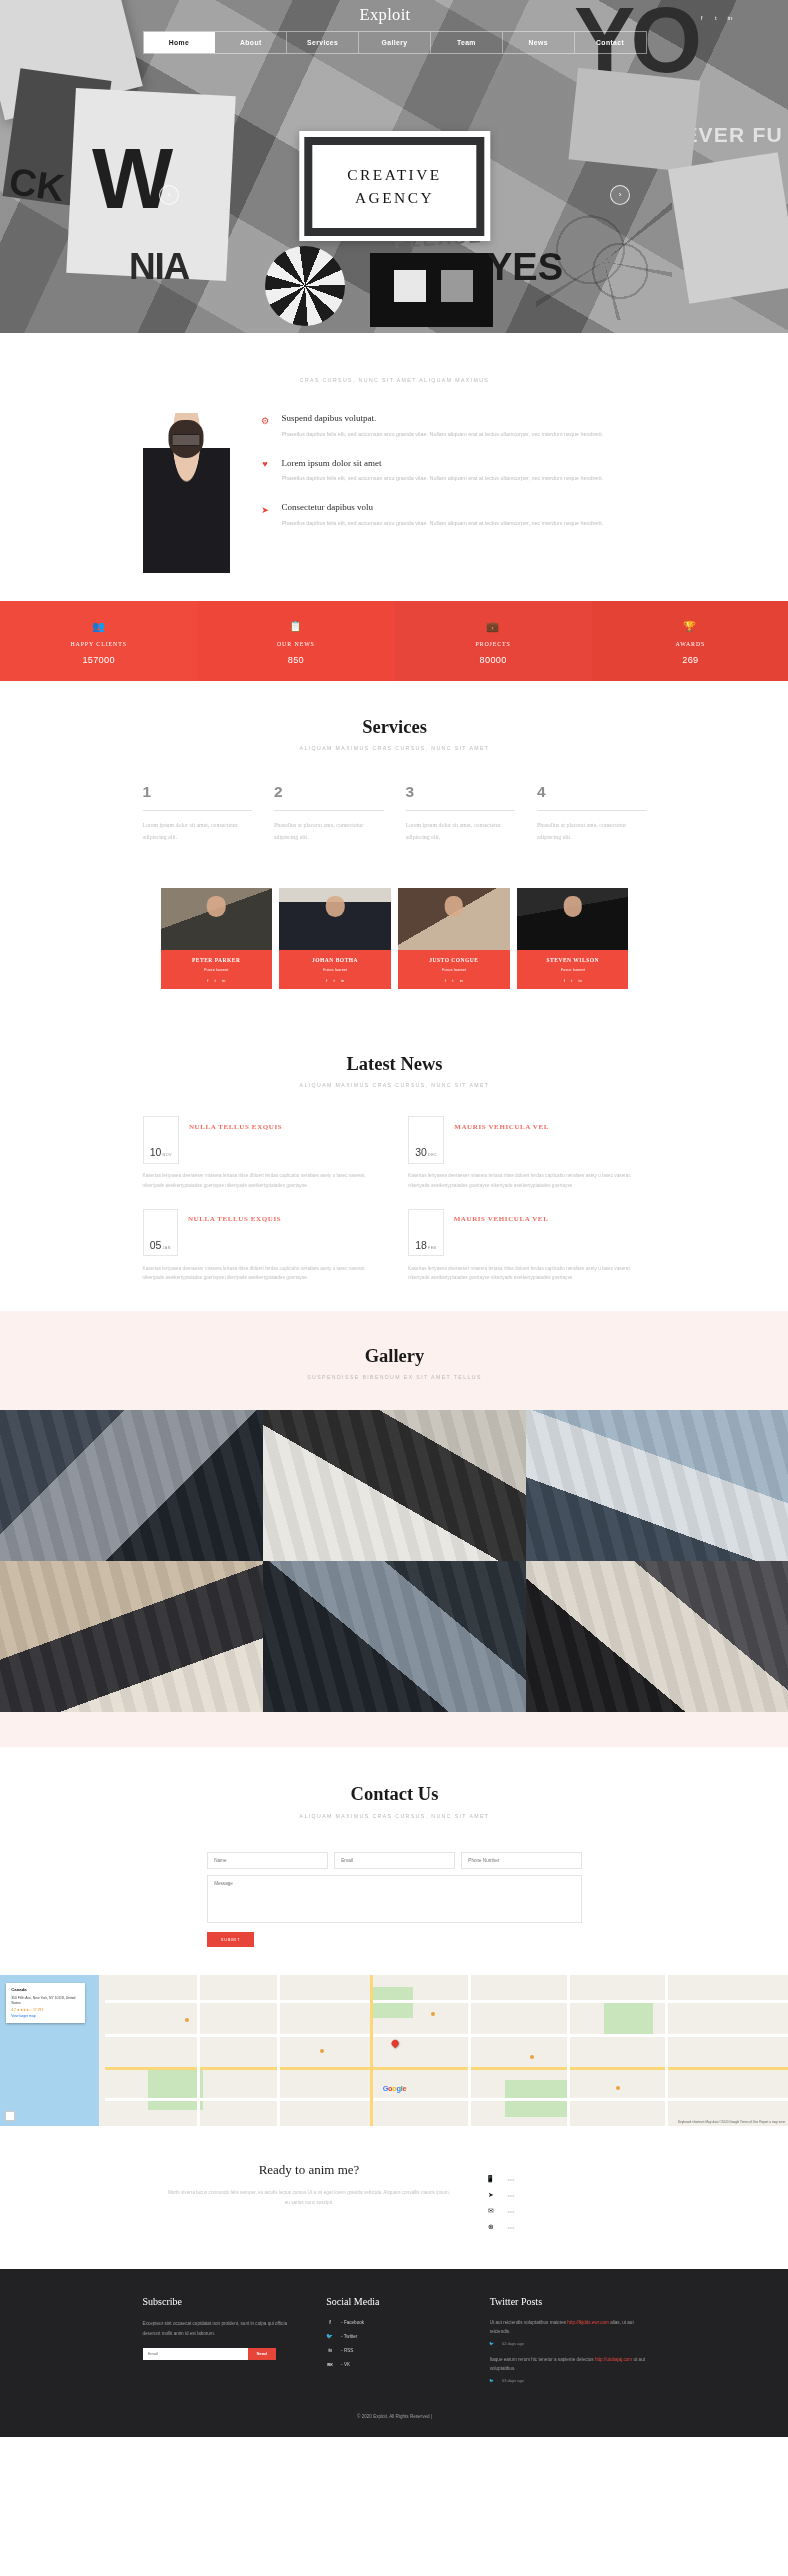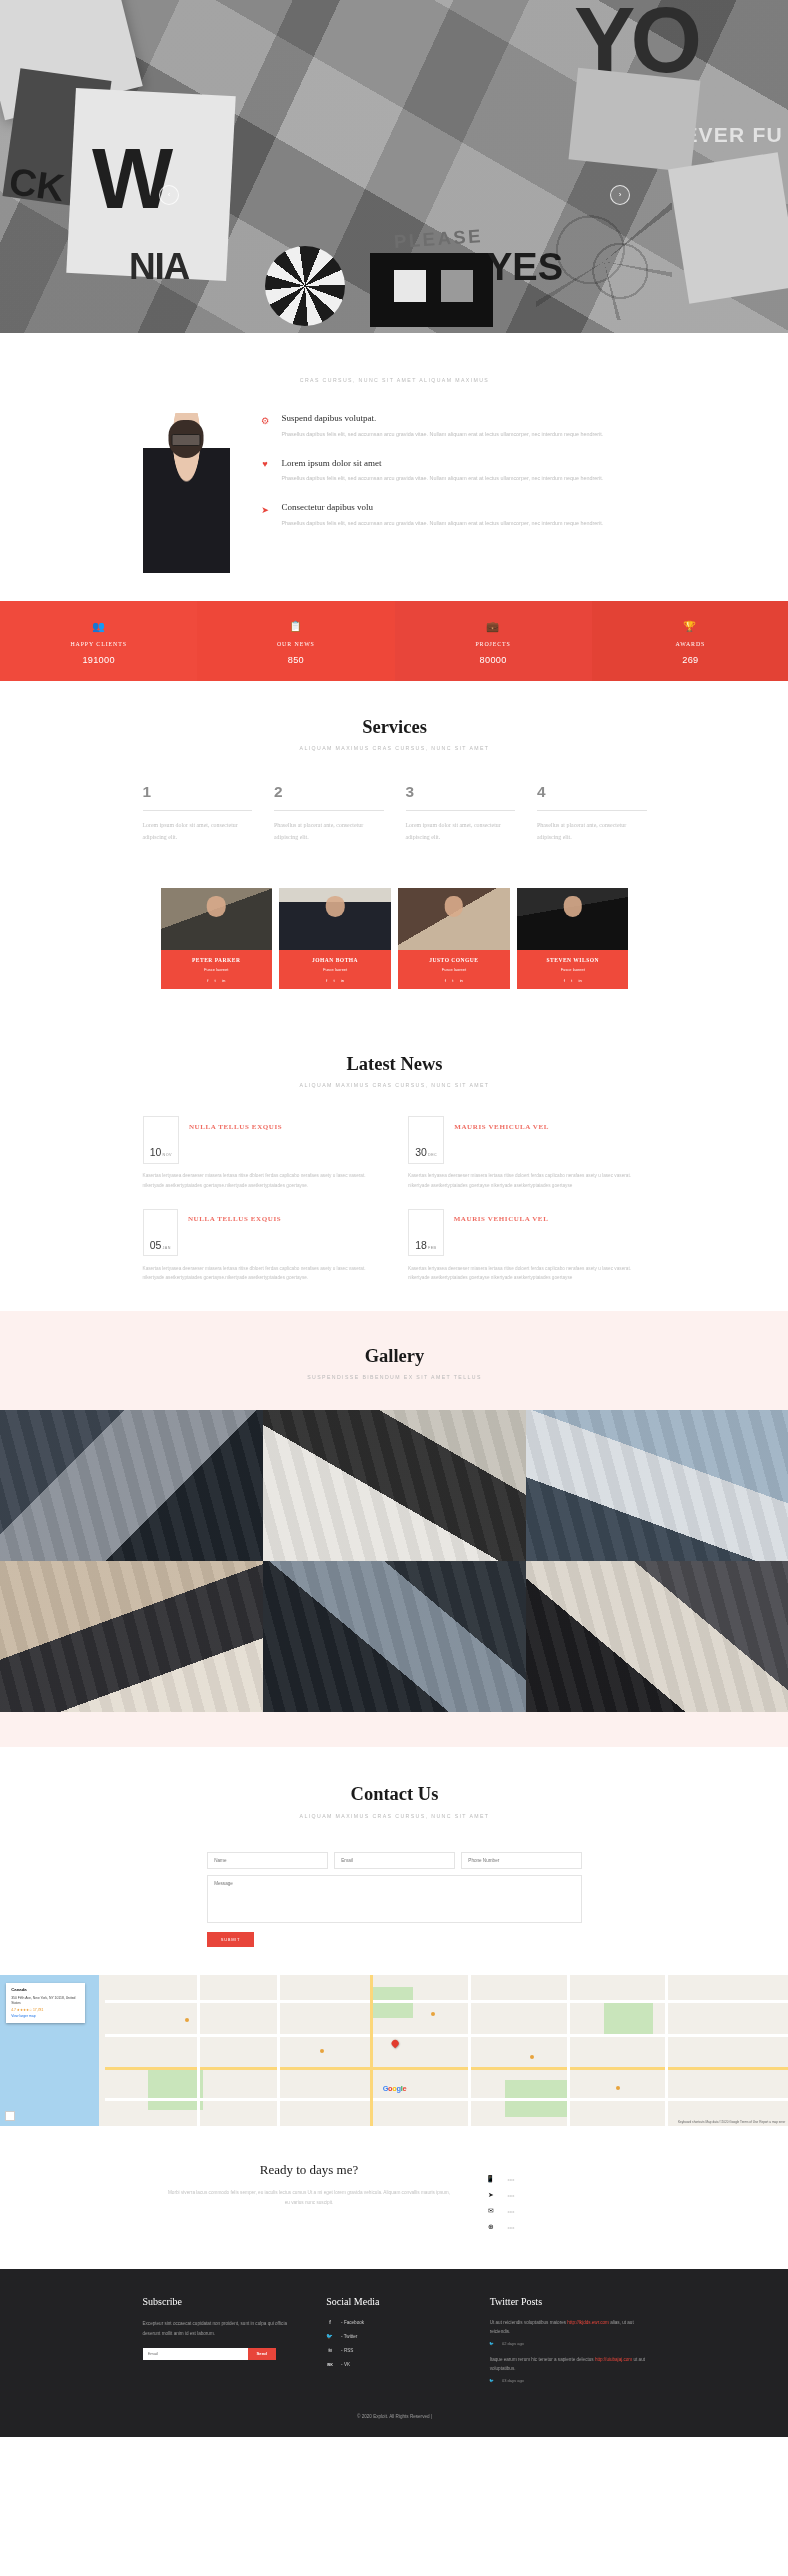--- a/index.html
+++ b/index.html
@@ -335,21 +335,46 @@
   <div class="hero-shape s8"></div>
   <div class="hero-shape s9"></div>
   <div class="hero-shape s10">PLEASE</div>
   <div class="hero-shape s11">YES</div>
   <div class="hero-shape s12">YO</div>
   <div class="hero-shape s13">WHATEVER FU</div>
   <div class="hero-shape s14"></div>
   <div class="hero-shape s15"></div>
   <div class="hero-shape s16"></div>
 
-
+  <div class="hero-top">
+    <div class="brand">Exploit</div>
+    <div class="social-top">
+      <span>f</span>
+      <span>t</span>
+      <span>in</span>
+    </div>
+    <nav class="nav">
+      <a href="#" class="active">Home</a>
+      <a href="#">About</a>
+      <a href="#">Services</a>
+      <a href="#">Gallery</a>
+      <a href="#">Team</a>
+      <a href="#">News</a>
+      <a href="#">Contact</a>
+    </nav>
+  </div>
+
+  <div class="hero-card">
+    <div class="hero-card-inner">
+      <div class="hero-title">
+        <div>CREATIVE</div>
+        <div>AGENCY</div>
+      </div>
+    </div>
+  </div>
   <div class="arrow left">‹</div>
   <div class="arrow right">›</div>
 </section>
 
 <section class="about">
   <div class="sec-sub">CRAS CURSUS, NUNC SIT AMET ALIQUAM MAXIMUS</div>
   <div class="about-body">
     <div class="about-photo"></div>
     <div class="about-list">
       <div class="about-item">
@@ -374,21 +399,21 @@
         </div>
       </div>
     </div>
   </div>
 </section>
 
 <section class="counters">
   <div class="counter c1">
     <div class="c-ico">👥</div>
     <div class="c-lab">HAPPY CLIENTS</div>
-    <div class="c-val">191000</div>
+    <div class="c-val">157000</div>
   </div>
   <div class="counter c2">
     <div class="c-ico">📋</div>
     <div class="c-lab">OUR NEWS</div>
     <div class="c-val">850</div>
   </div>
   <div class="counter c3">
     <div class="c-ico">💼</div>
     <div class="c-lab">PROJECTS</div>
     <div class="c-val">80000</div>
@@ -583,21 +608,21 @@
   <div class="map-logo">
     <span>G</span><span>o</span><span>o</span><span>g</span><span>l</span><span>e</span>
   </div>
   <div class="map-badge"></div>
   <div class="map-foot">Keyboard shortcuts    Map data ©2020 Google    Terms of Use    Report a map error</div>
 </section>
 
 <section class="hire">
   <div class="hire-wrap">
     <div class="hire-left">
-      <div class="hire-title">Ready to days me?</div>
+      <div class="hire-title">Ready to anim me?</div>
       <div class="hire-p">Morbi viverra lacus commodo felis semper, eu iaculis lectus cursus Ut a mi eget lorem gravida vehicula. Aliquam convallis mauris ipsum, eu varius nunc suscipit.</div>
     </div>
     <div class="hire-right">
       <div class="hire-line">
         <div class="hl-ico">📱</div>
         <div class="hl-val">xxx</div>
       </div>
       <div class="hire-line">
         <div class="hl-ico">➤</div>
         <div class="hl-val">xxx</div>

